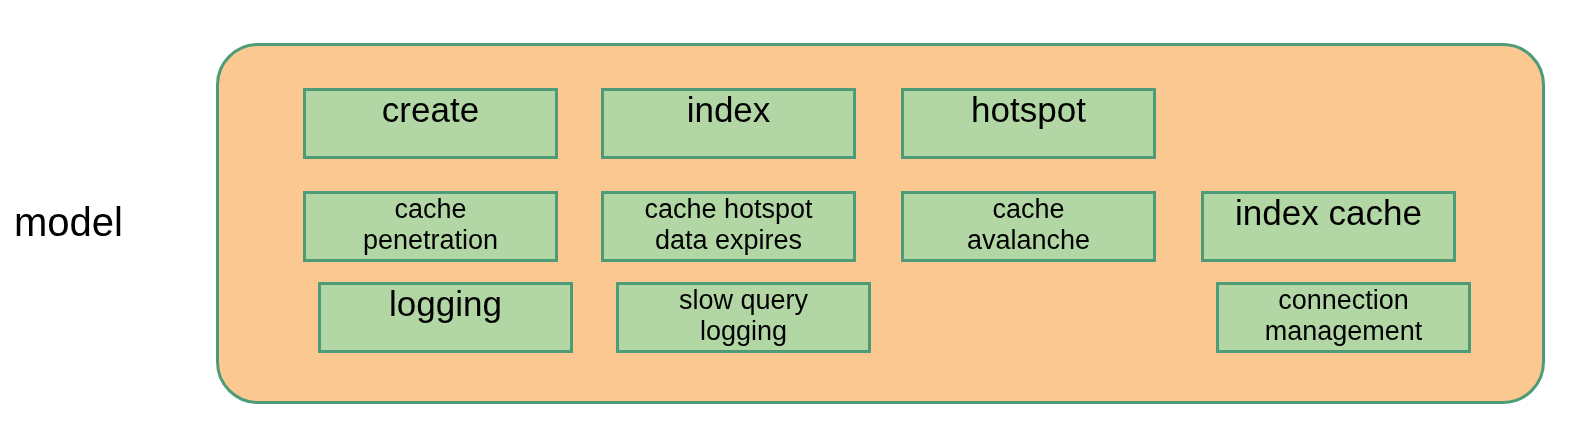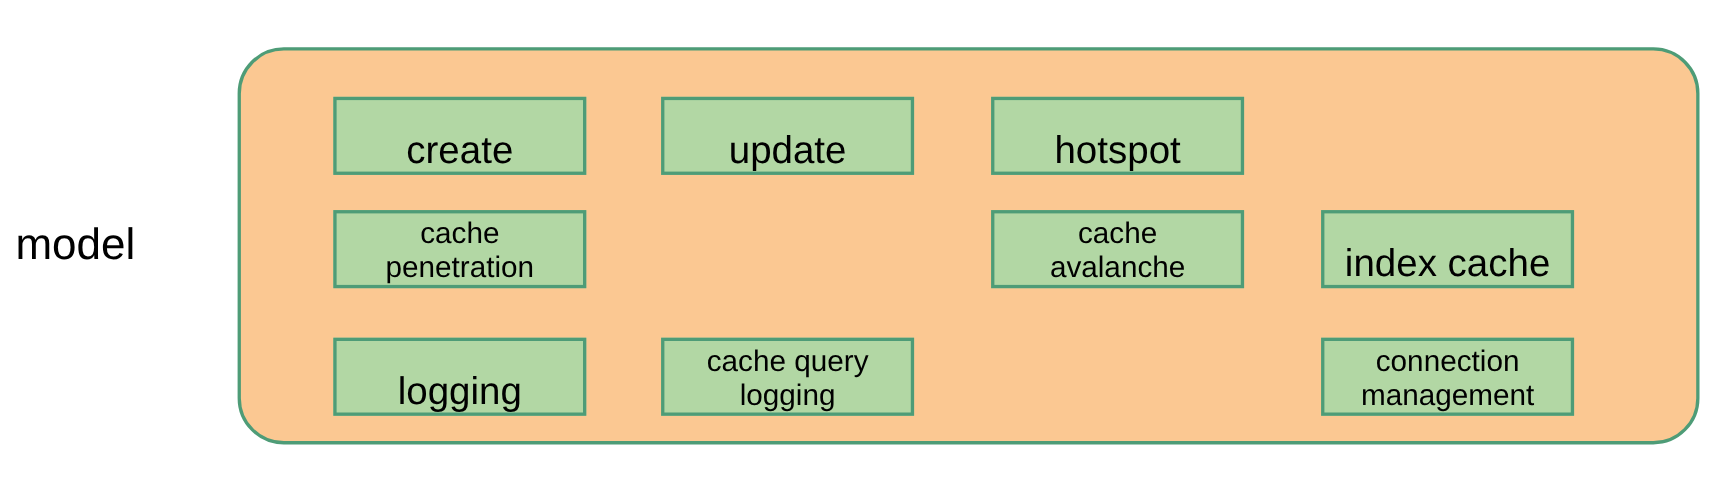--- a/index.html
+++ b/index.html
@@ -51,32 +51,32 @@
 
   
   .grid-row {
     position: absolute;
     left: 0;
     width: 1329px;
     height: 71px;
   }
   #row-operations { top: 42px; }
   #row-cache      { top: 145px; }
-  #row-ops        { top: 261px; }
+  #row-ops        { top: 236px; margin-left: 15px; }
 
   .cell {
     position: absolute;
     top: 0;
-    width: 230px;
+    width: 255px;
     height: 71px;
     box-sizing: border-box;
     background: #b2d7a4;
     border: 3px solid #4e9c77;
     display: flex;
-    align-items: flex-end;
+    align-items: flex-start;
     justify-content: center;
     text-align: center;
   }
   .col-0 { left: 84px; }
   .col-1 { left: 382px; }
   .col-2 { left: 682px; }
   .col-3 { left: 982px; }
 
   .cell-text {
     display: block;
@@ -102,47 +102,51 @@
 
   <div id="model-label">model</div>
 
   <div id="model-container">
 
     <div class="grid-row" id="row-operations">
       <div class="cell single col-0">
         <span class="cell-text">create</span>
       </div>
       <div class="cell single col-1">
-        <span class="cell-text">update</span>
+        <span class="cell-text">index</span>
       </div>
       <div class="cell single col-2">
         <span class="cell-text">hotspot</span>
       </div>
     </div>
 
     <div class="grid-row" id="row-cache">
       <div class="cell double col-0">
         <span class="cell-text">cache
 penetration</span>
+      </div>
+      <div class="cell double col-1">
+        <span class="cell-text">cache hotspot
+data expires</span>
       </div>
       <div class="cell double col-2">
         <span class="cell-text">cache
 avalanche</span>
       </div>
       <div class="cell single col-3">
         <span class="cell-text">index cache</span>
       </div>
     </div>
 
     <div class="grid-row" id="row-ops">
       <div class="cell single col-0">
         <span class="cell-text">logging</span>
       </div>
       <div class="cell double col-1">
-        <span class="cell-text">cache query
+        <span class="cell-text">slow query
 logging</span>
       </div>
       <div class="cell double col-3">
         <span class="cell-text">connection
 management</span>
       </div>
     </div>
 
   </div>
 </div>

